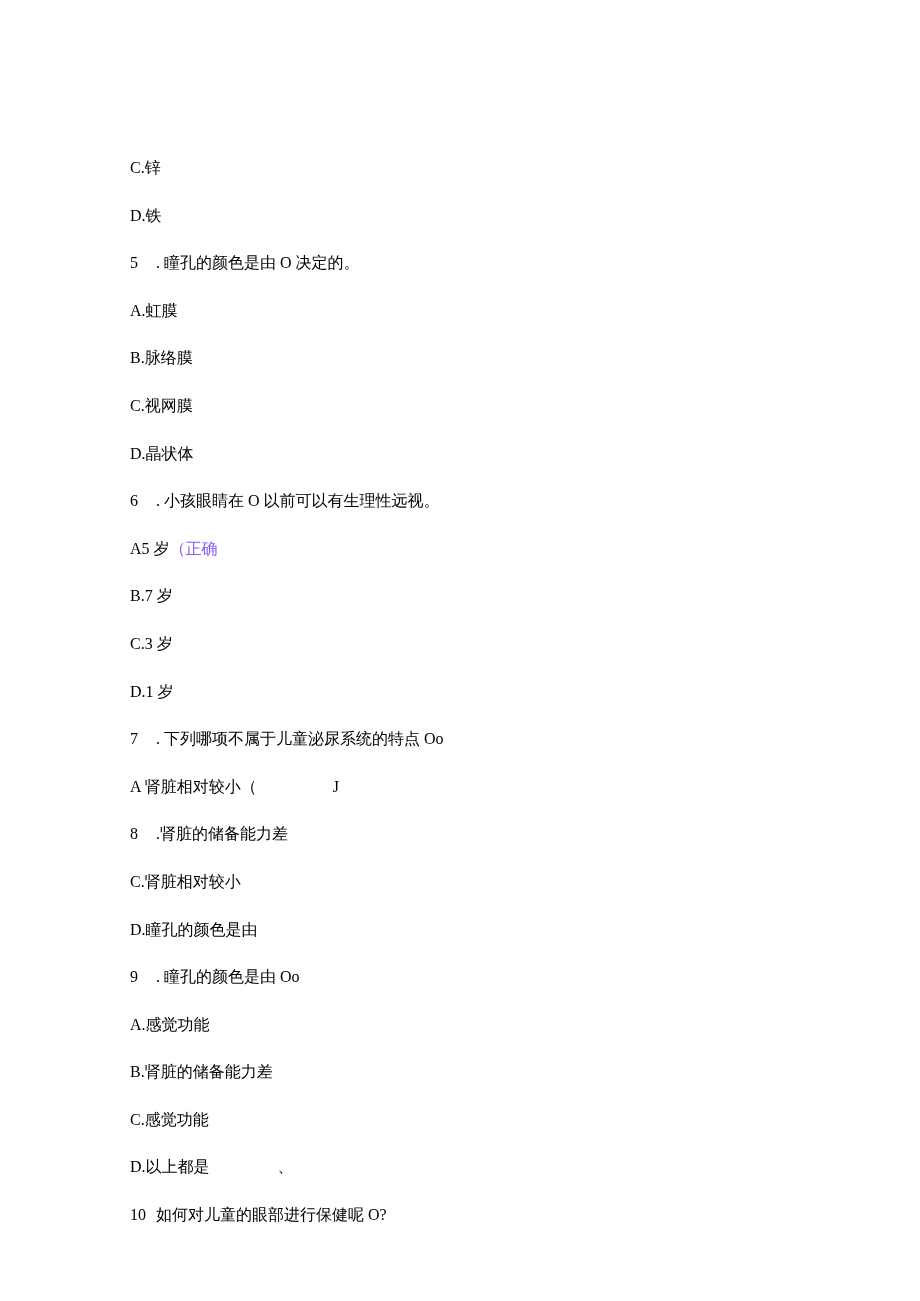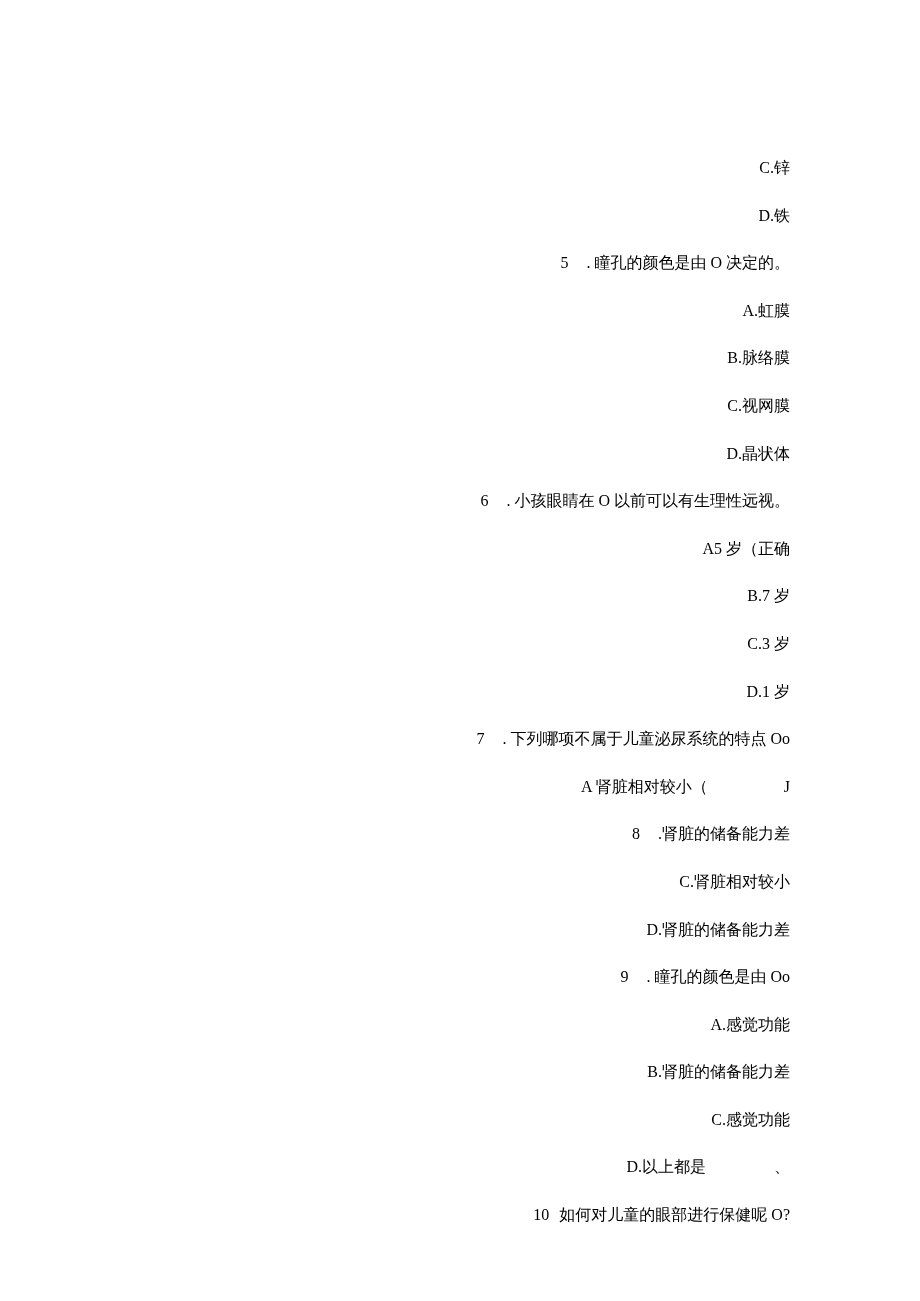--- a/index.html
+++ b/index.html
@@ -1,36 +1,35 @@
 <!DOCTYPE html>
 <html><head>
   <meta charset="utf-8">
   <style>
     * {
       margin: 0;
       padding: 0;
       box-sizing: border-box;
-      text-align: right;
     }
     body {
       background: #ffffff;
       width: 920px;
       margin: 0 auto;
       padding: 155px 130px 170px 130px;
       font-family: "SimSun", "Songti SC", serif;
       font-size: 16px;
       color: #000000;
       line-height: 1.6;
     }
     .line {
       margin-bottom: 22px;
       white-space: nowrap;
     }
     .correct {
-      color: #000000;
+      color: #8b5cf6;
     }
     .q-spacer {
       margin-top: 16px;
     }
     .num {
       display: inline-block;
     }
     .num-gap {
       display: inline-block;
       width: 18px;
@@ -75,21 +74,21 @@
 <div class="line q-spacer">
   <span class="num">7</span><span class="num-gap"></span><span>. 下列哪项不属于儿童泌尿系统的特点 Oo</span>
 </div>
 <div class="line">
   <span>A 肾脏相对较小（</span><span class="small-gap"></span><span>J</span>
 </div>
 <div class="line">
   <span class="num">8</span><span class="num-gap"></span><span>.肾脏的储备能力差</span>
 </div>
 <div class="line">C.肾脏相对较小</div>
-<div class="line">D.肾脏的储备能力差</div>
+<div class="line">D.瞳孔的颜色是由</div>
 
 <div class="line q-spacer">
   <span class="num">9</span><span class="num-gap"></span><span>. 瞳孔的颜色是由 Oo</span>
 </div>
 <div class="line">A.感觉功能</div>
 <div class="line">B.肾脏的储备能力差</div>
 <div class="line">C.感觉功能</div>
 <div class="line">
   <span>D.以上都是</span><span class="d-gap"></span><span>、</span>
 </div>

